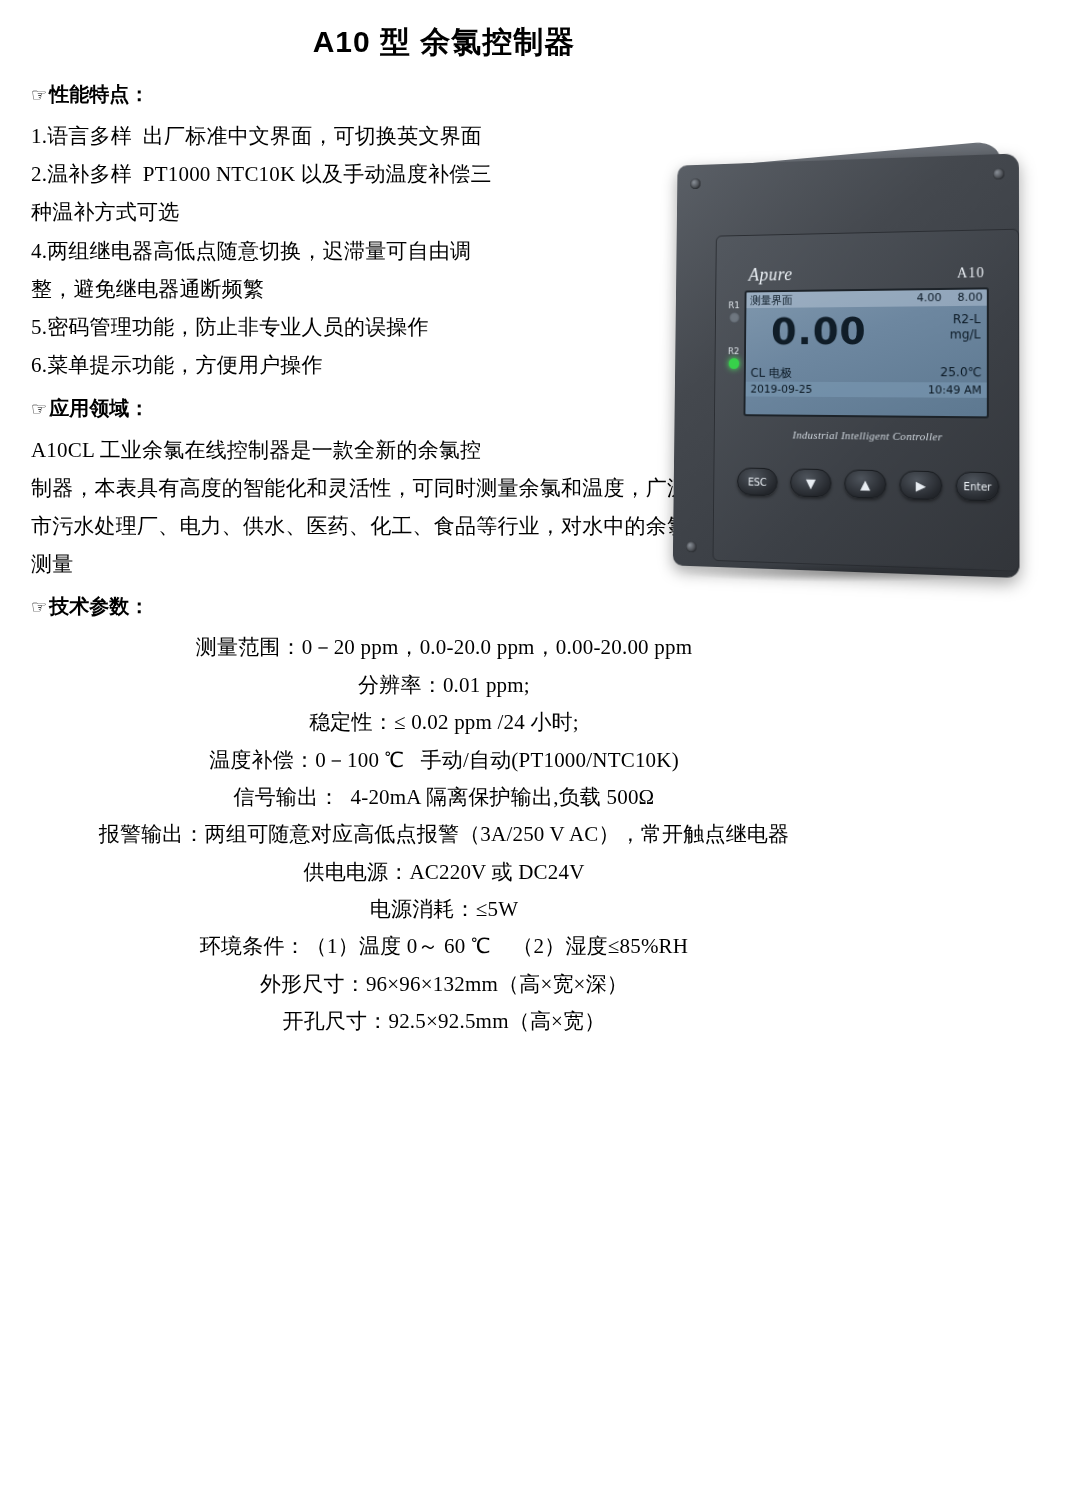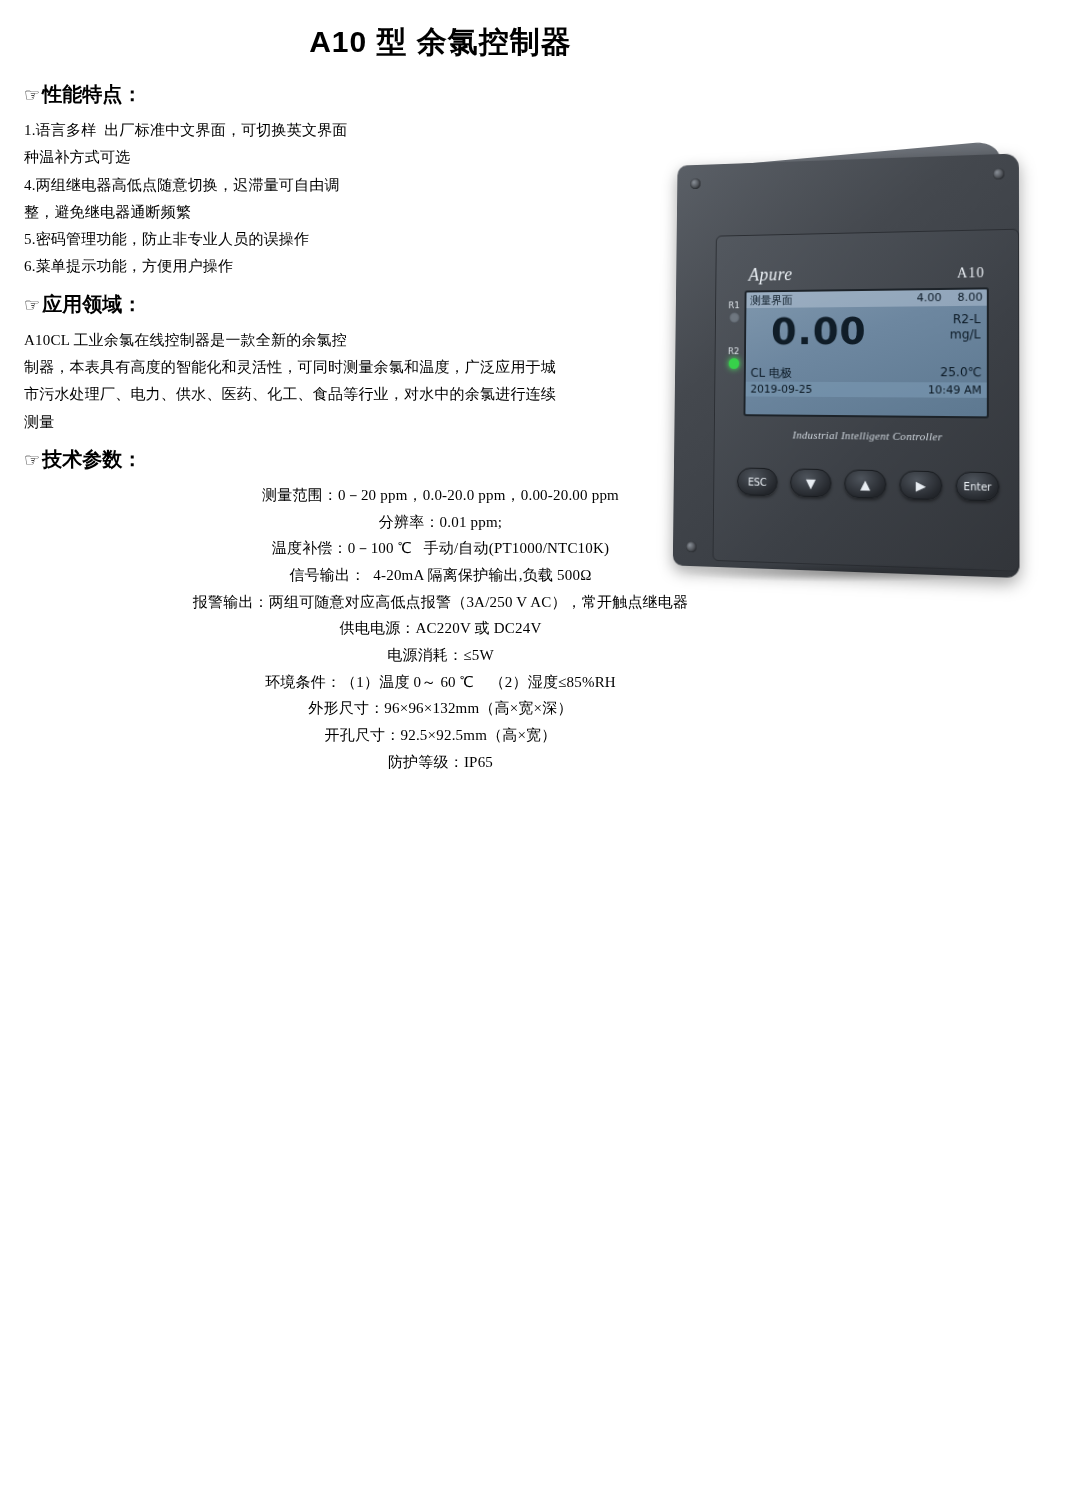--- a/index.html
+++ b/index.html
@@ -10,21 +10,21 @@
     background: #ffffff;
     font-family: "Liberation Serif", serif;
     color: #000000;
     position: relative;
     overflow: hidden;
   }
   .page {
     position: relative;
     width: 887px;
     height: 1500px;
-    padding: 18px 30px 0 24px;
+    padding: 18px 30px 0 31px;
   }
   .doc-title {
     text-align: center;
     font-family: "Liberation Sans", sans-serif;
     font-weight: bold;
     font-size: 30px;
     letter-spacing: 1px;
     margin: 4px 0 18px 0;
   }
   .section-head {
@@ -34,21 +34,21 @@
     margin: 10px 0 10px 0;
     line-height: 1.3;
   }
   .hand {
     font-family: "DejaVu Sans", sans-serif;
     font-weight: normal;
     font-size: 18px;
     margin-right: 2px;
   }
   .line {
-    font-size: 15px;
+    font-size: 21px;
     line-height: 1.82;
     letter-spacing: 0.2px;
     white-space: pre-wrap;
   }
   .features { max-width: 620px; }
   .apps   { max-width: 1000px; }
   .specs  { max-width: 1010px; }
   .specs .line { line-height: 1.78; text-align: center; }
 
   
@@ -224,20 +224,21 @@
 
 <div class="page">
 
   <div class="doc-title">A10 型  余氯控制器</div>
 
   <div class="section-head">
     <span class="hand">☞</span><span>性能特点：</span>
   </div>
   <div class="features">
     <div class="line">1.语言多样  出厂标准中文界面，可切换英文界面</div>
+    <div class="line">2.温补多样  PT1000 NTC10K 以及手动温度补偿三</div>
     <div class="line">种温补方式可选</div>
     <div class="line">4.两组继电器高低点随意切换，迟滞量可自由调</div>
     <div class="line">整，避免继电器通断频繁</div>
     <div class="line">5.密码管理功能，防止非专业人员的误操作</div>
     <div class="line">6.菜单提示功能，方便用户操作</div>
   </div>
 
   <div class="section-head">
     <span class="hand">☞</span><span>应用领域：</span>
   </div>
@@ -247,29 +248,29 @@
     <div class="line">市污水处理厂、电力、供水、医药、化工、食品等行业，对水中的余氯进行连续</div>
     <div class="line">测量</div>
   </div>
 
   <div class="section-head">
     <span class="hand">☞</span><span>技术参数：</span>
   </div>
   <div class="specs">
     <div class="line">测量范围：0－20 ppm，0.0-20.0 ppm，0.00-20.00 ppm</div>
     <div class="line">分辨率：0.01 ppm;</div>
+    <div class="line">稳定性：≤ 0.02 ppm /24 小时;</div>
     <div class="line">温度补偿：0－100 ℃   手动/自动(PT1000/NTC10K)</div>
     <div class="line">信号输出：  4-20mA 隔离保护输出,负载 500Ω</div>
     <div class="line">报警输出：两组可随意对应高低点报警（3A/250 V AC），常开触点继电器</div>
     <div class="line">供电电源：AC220V 或 DC24V</div>
     <div class="line">电源消耗：≤5W</div>
     <div class="line">环境条件：（1）温度 0～ 60 ℃    （2）湿度≤85%RH</div>
     <div class="line">外形尺寸：96×96×132mm（高×宽×深）</div>
     <div class="line">开孔尺寸：92.5×92.5mm（高×宽）</div>
-    <div class="line">防护等级：IP65</div>
   </div>
 
   <div class="device-photo">
     <div class="dev-top"></div>
     <div class="dev-body">
       <div class="screw tl"></div>
       <div class="screw tr"></div>
       <div class="screw bl"></div>
       <div class="screw br"></div>
 

